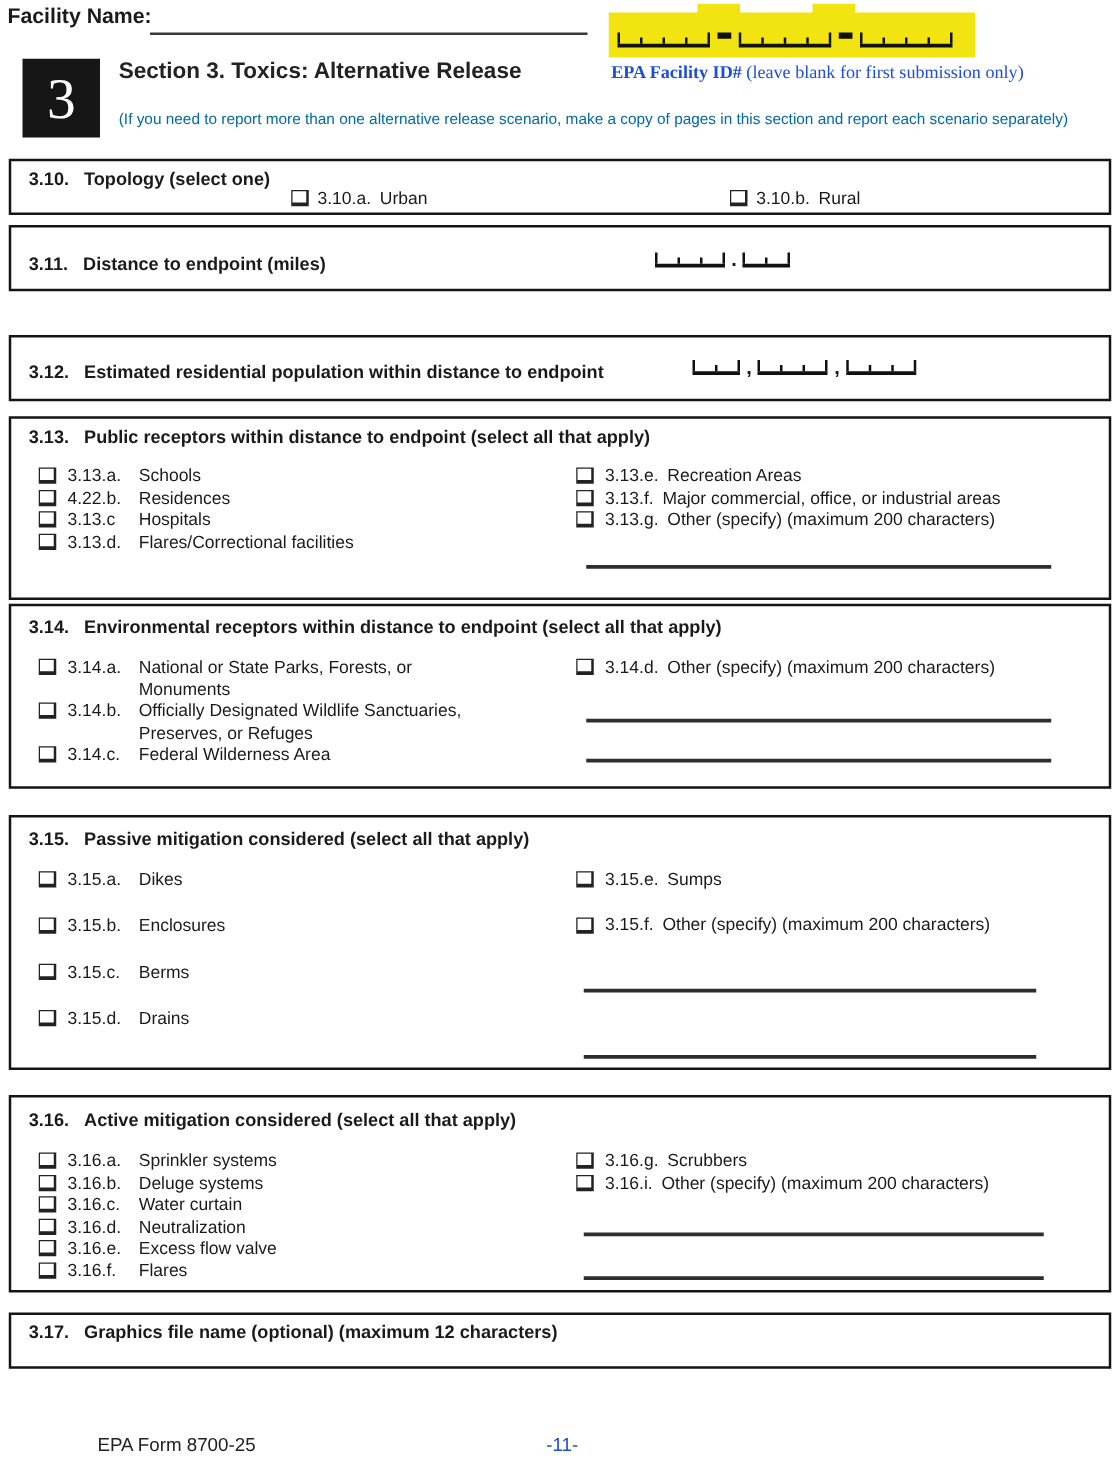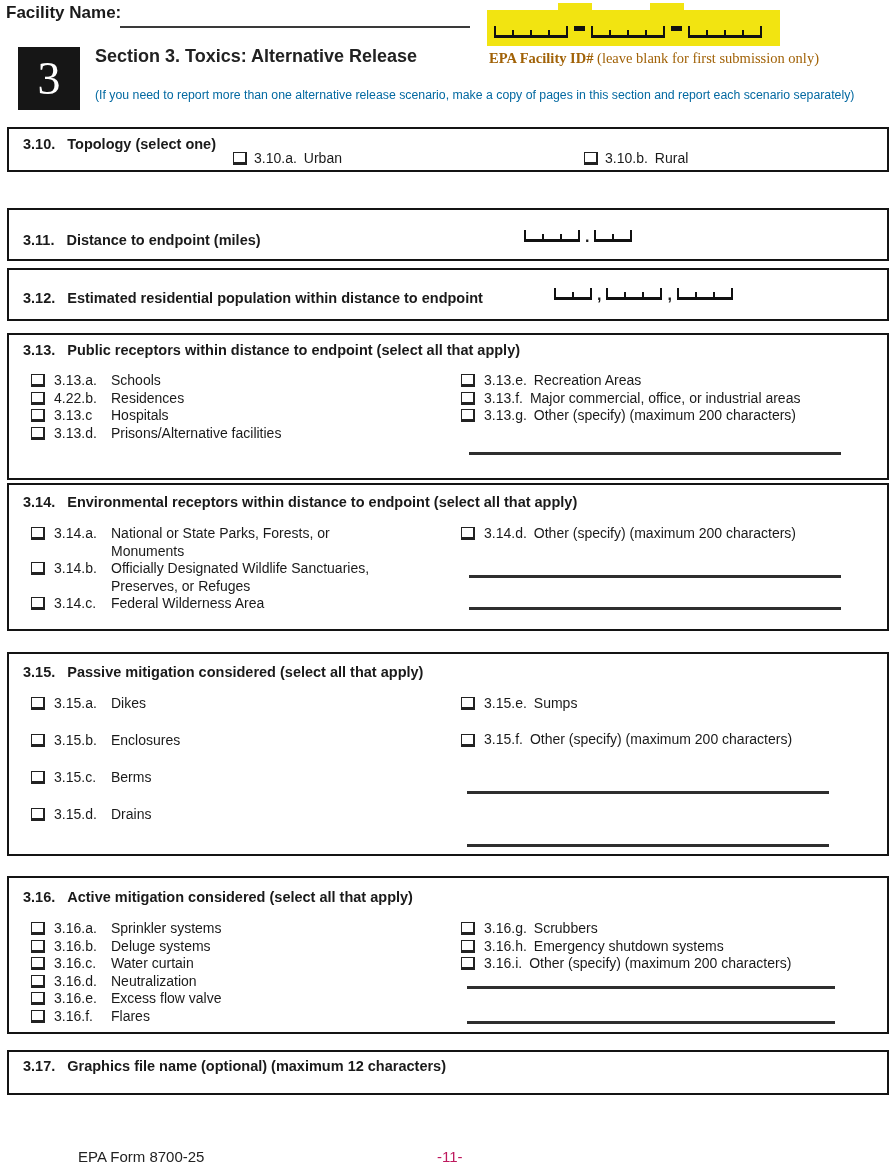--- a/index.html
+++ b/index.html
@@ -4,21 +4,21 @@
 <style>
   html,body{margin:0;padding:0;background:#fff;}
   body{width:896px;height:1176px;position:relative;font-family:"Liberation Sans",sans-serif;color:#1a1a1a;overflow:hidden;}
 
   
   .facility-label{position:absolute;left:6px;top:3px;font-size:17px;font-weight:bold;}
   .facility-line{position:absolute;left:120px;top:26px;width:350px;border-bottom:2.5px solid #3a3a3a;}
 
   .hl-band{position:absolute;left:487px;top:10px;width:293px;height:36px;}
   .hl-bump{position:absolute;top:-7px;width:34px;height:10px;}
-  .epa-id-caption{position:absolute;left:489px;top:50px;font-family:"Liberation Serif",serif;font-size:14.5px;color:#a16207;white-space:nowrap;}
+  .epa-id-caption{position:absolute;left:489px;top:50px;font-family:"Liberation Serif",serif;font-size:14.5px;color:#1d4ed8;white-space:nowrap;}
   .epa-id-caption b{font-weight:bold;}
 
   .badge{position:absolute;left:18px;top:47px;width:62px;height:63px;background:#161616;color:#fff;
          display:flex;align-items:center;justify-content:center;font-family:"Liberation Serif",serif;font-size:46px;}
   .sec-title{position:absolute;left:95px;top:46px;font-size:18px;font-weight:bold;color:#222;}
   .sec-subtitle{position:absolute;left:95px;top:88px;font-size:12.3px;color:#0369a1;white-space:nowrap;}
 
   
   .box{position:absolute;left:7px;width:882px;border:2.5px solid #141414;box-sizing:border-box;background:#fff;}
   .sec-head{position:absolute;left:14px;top:7px;display:flex;font-weight:bold;font-size:14.5px;white-space:nowrap;}
@@ -40,21 +40,21 @@
   .comb{display:inline-flex;align-items:flex-end;}
   .comb-group{display:inline-flex;align-items:flex-end;border-bottom:3px solid #111;}
   .comb-cell{width:16px;height:5px;border-left:2.5px solid #111;}
   .comb-cell:first-child{height:9px;}
   .comb-end{width:0;height:9px;border-left:2.5px solid #111;}
   .comb-sep{font-weight:bold;font-size:16px;margin:0 5px;align-self:flex-end;line-height:10px;}
   .comb-sep.dash{width:11px;height:5px;background:#111;margin:0 6px 7px 6px;align-self:flex-end;}
 
   
   .footer-form{position:absolute;left:78px;top:1148px;font-size:15px;color:#222;}
-  .footer-page{position:absolute;left:437px;top:1148px;font-size:15px;color:#be185d;}
+  .footer-page{position:absolute;left:437px;top:1148px;font-size:15px;color:#1d4ed8;}
 </style>
 </head>
 <body>
 
 <div class="facility-label">Facility Name:</div>
 <div class="facility-line"></div>
 
 <div class="hl-band" style="background: rgb(242, 228, 17);">
   <div class="hl-bump" style="left: 71px; background: rgb(242, 228, 17);"></div>
   <div class="hl-bump" style="left: 163px; background: rgb(242, 228, 17);"></div>
@@ -100,21 +100,21 @@
     <span class="code" style="margin-left:7px;">3.10.a.</span>
     <span class="txt">Urban</span>
   </div>
   <div class="item abs-item" style="left:575px;top:21px;">
     <span class="cbx"></span>
     <span class="code" style="margin-left:7px;">3.10.b.</span>
     <span class="txt">Rural</span>
   </div>
 </div>
 
-<div class="box" style="top:208px;height:53px;">
+<div class="box" style="top:180px;height:53px;">
   <div class="sec-head" style="top:22px;">
     <span class="hcode">3.11.</span>
     <span>Distance to endpoint (miles)</span>
   </div>
   <div class="comb" style="position:absolute;left:515px;top:20px;">
       <span class="comb-group">
         <span class="comb-cell"></span>
         <span class="comb-cell"></span>
         <span class="comb-cell"></span>
         <span class="comb-end"></span>
@@ -173,21 +173,21 @@
       <span class="txt">Residences</span>
     </div>
     <div class="item">
       <span class="cbx"></span>
       <span class="code">3.13.c</span>
       <span class="txt">Hospitals</span>
     </div>
     <div class="item">
       <span class="cbx"></span>
       <span class="code">3.13.d.</span>
-      <span class="txt">Prisons/Alternative facilities</span>
+      <span class="txt">Flares/Correctional facilities</span>
     </div>
   </div>
   <div class="col" style="left:452px;top:37px;">
     <div class="item">
       <span class="cbx"></span>
       <span class="code">3.13.e.</span>
       <span class="txt">Recreation Areas</span>
     </div>
     <div class="item">
       <span class="cbx"></span>
@@ -319,25 +319,20 @@
     </div>
   </div>
   <div class="col" style="left:452px;top:42px;">
     <div class="item">
       <span class="cbx"></span>
       <span class="code">3.16.g.</span>
       <span class="txt">Scrubbers</span>
     </div>
     <div class="item">
       <span class="cbx"></span>
-      <span class="code">3.16.h.</span>
-      <span class="txt">Emergency shutdown systems</span>
-    </div>
-    <div class="item">
-      <span class="cbx"></span>
       <span class="code">3.16.i.</span>
       <span class="txt">Other (specify) (maximum 200 characters)</span>
     </div>
   </div>
   <div class="write-line" style="left:458px;top:108px;width:368px;"></div>
   <div class="write-line" style="left:458px;top:143px;width:368px;"></div>
 </div>
 
 <div class="box" style="top:1050px;height:45px;">
   <div class="sec-head" style="top:6px;">

